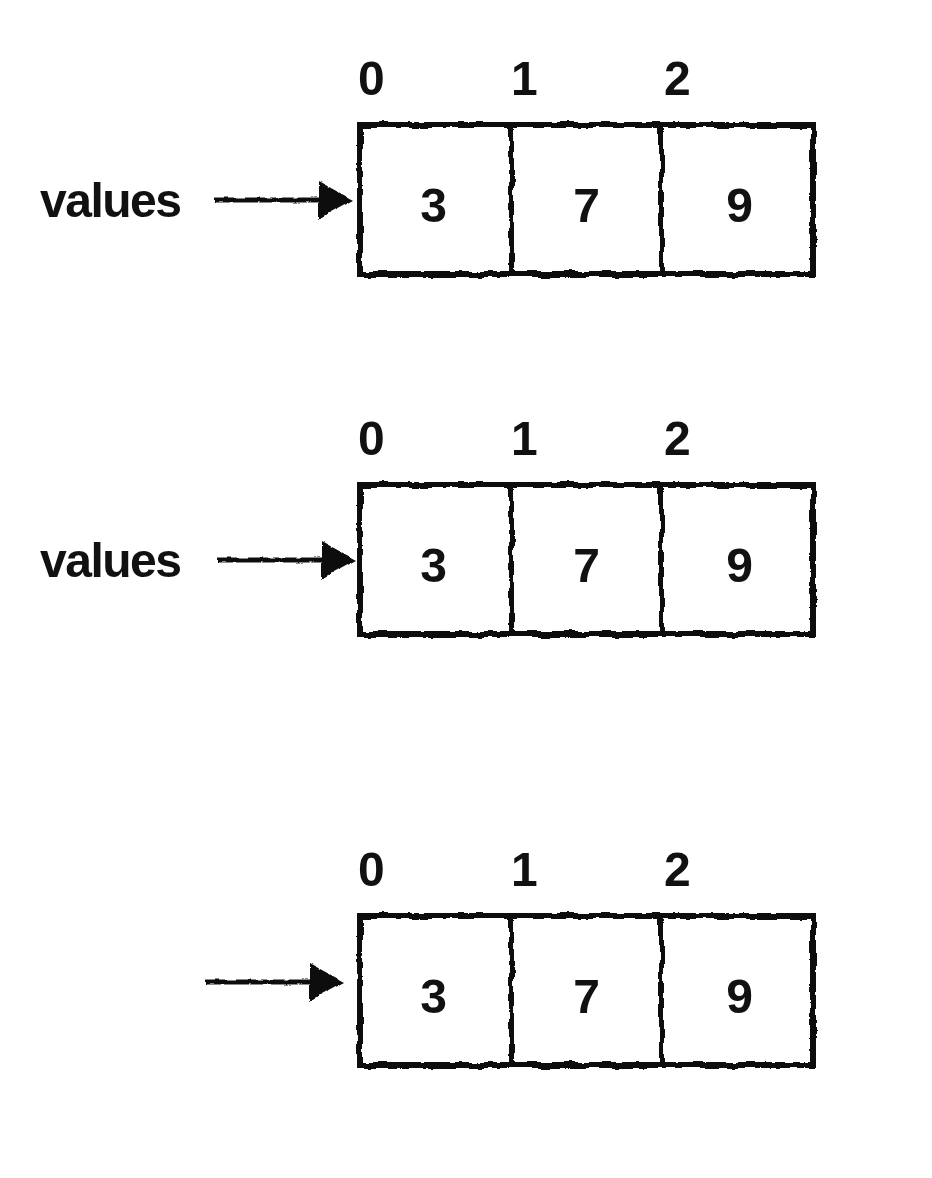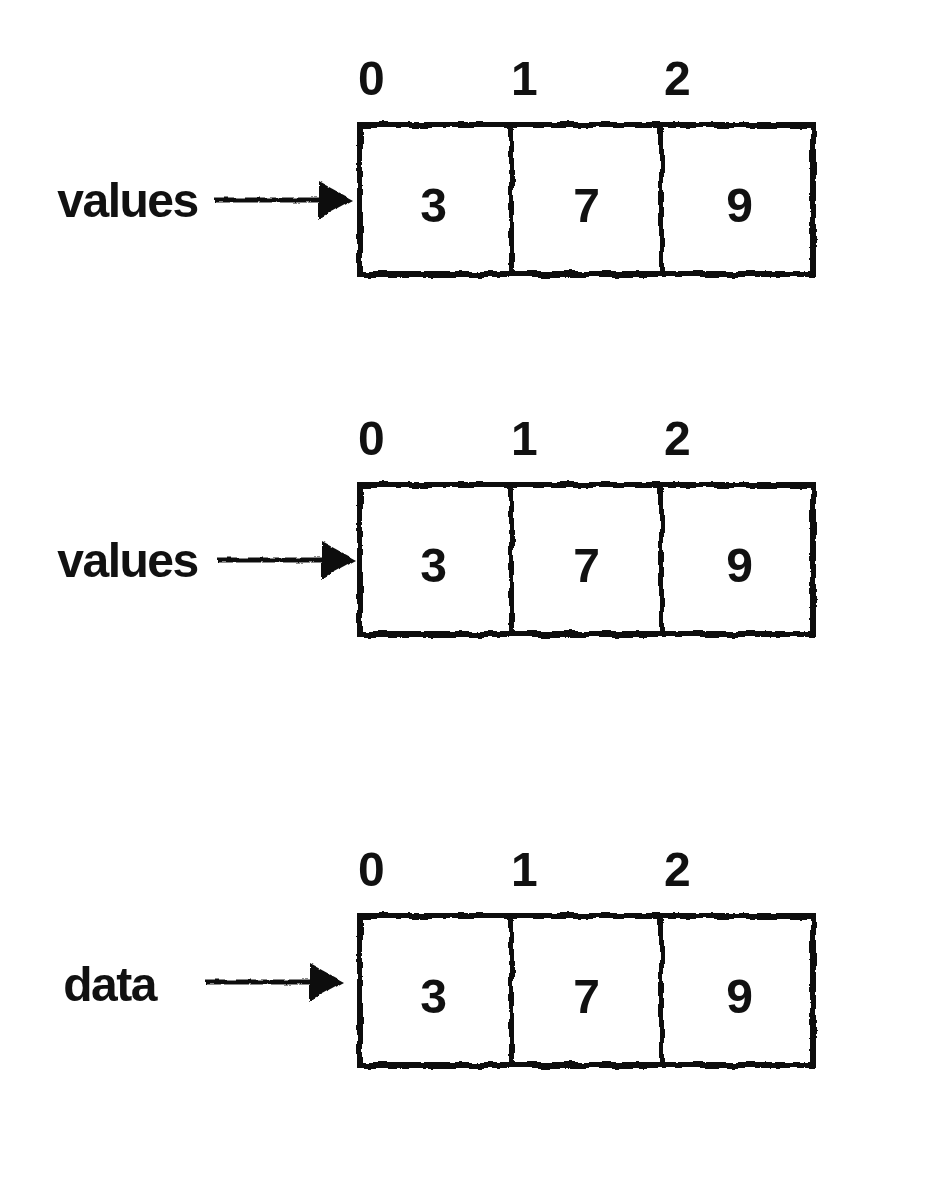--- a/index.html
+++ b/index.html
@@ -47,21 +47,21 @@
   
   .label {
     position: absolute;
     left: 40px;
     width: 175px;
     top: 124px;
     font-size: 48px;
     line-height: 48px;
     font-weight: 700;
     letter-spacing: -1.5px;
-    text-align: center;
+    text-align: left;
     color: #111111;
     white-space: nowrap;
   }
   .d3 .label { top: 117px; width: 139px; }
 
   
   .arrow {
     position: absolute;
     top: 125px;
     width: 140px;
@@ -172,21 +172,20 @@
       <span class="val">9</span>
     </div>
   </div>
 
   <div class="diagram d3">
     <div class="indices">
       <span class="idx">0</span>
       <span class="idx">1</span>
       <span class="idx">2</span>
     </div>
-    <div class="label">data</div>
     <svg class="arrow" viewBox="0 0 140 44">
       <line x1="1" y1="22" x2="107" y2="22" stroke="#111111" stroke-width="5"></line>
       <path d="M104 3 L104 41 L139 22 Z" fill="#111111"></path>
     </svg>
     <div class="box">
       <div class="cell"></div>
       <div class="cell"></div>
       <div class="cell"></div>
     </div>
     <div class="values">

